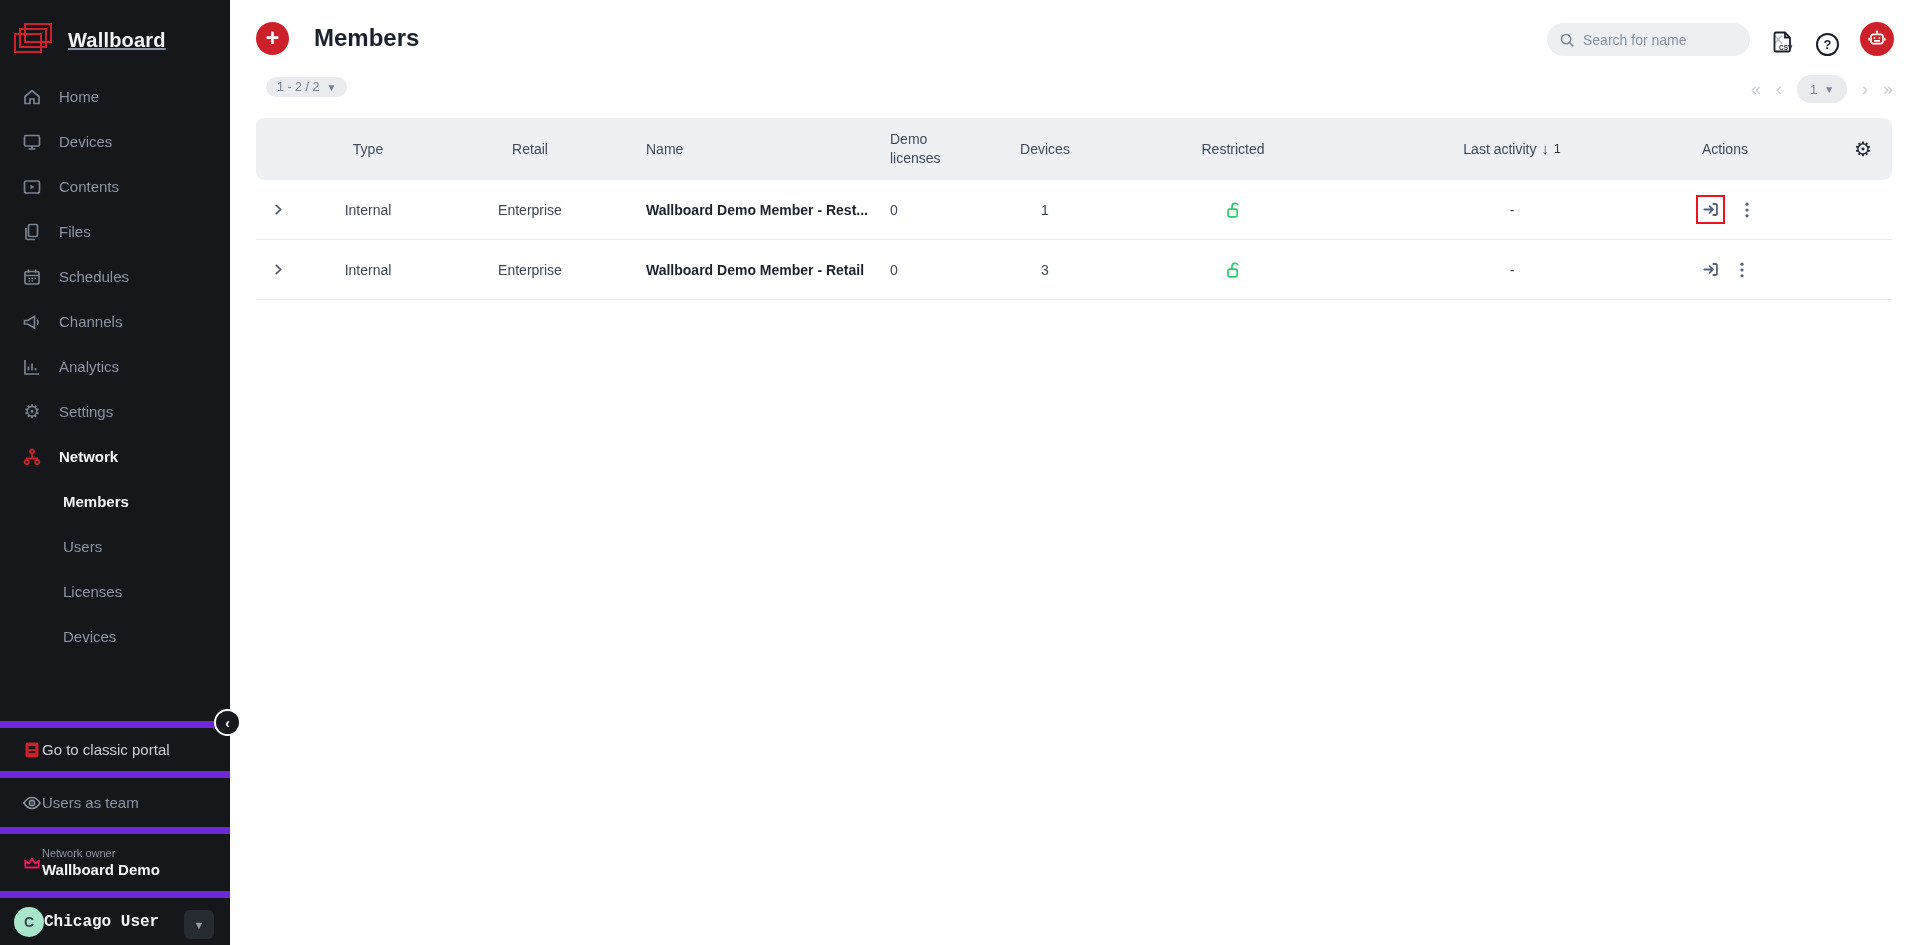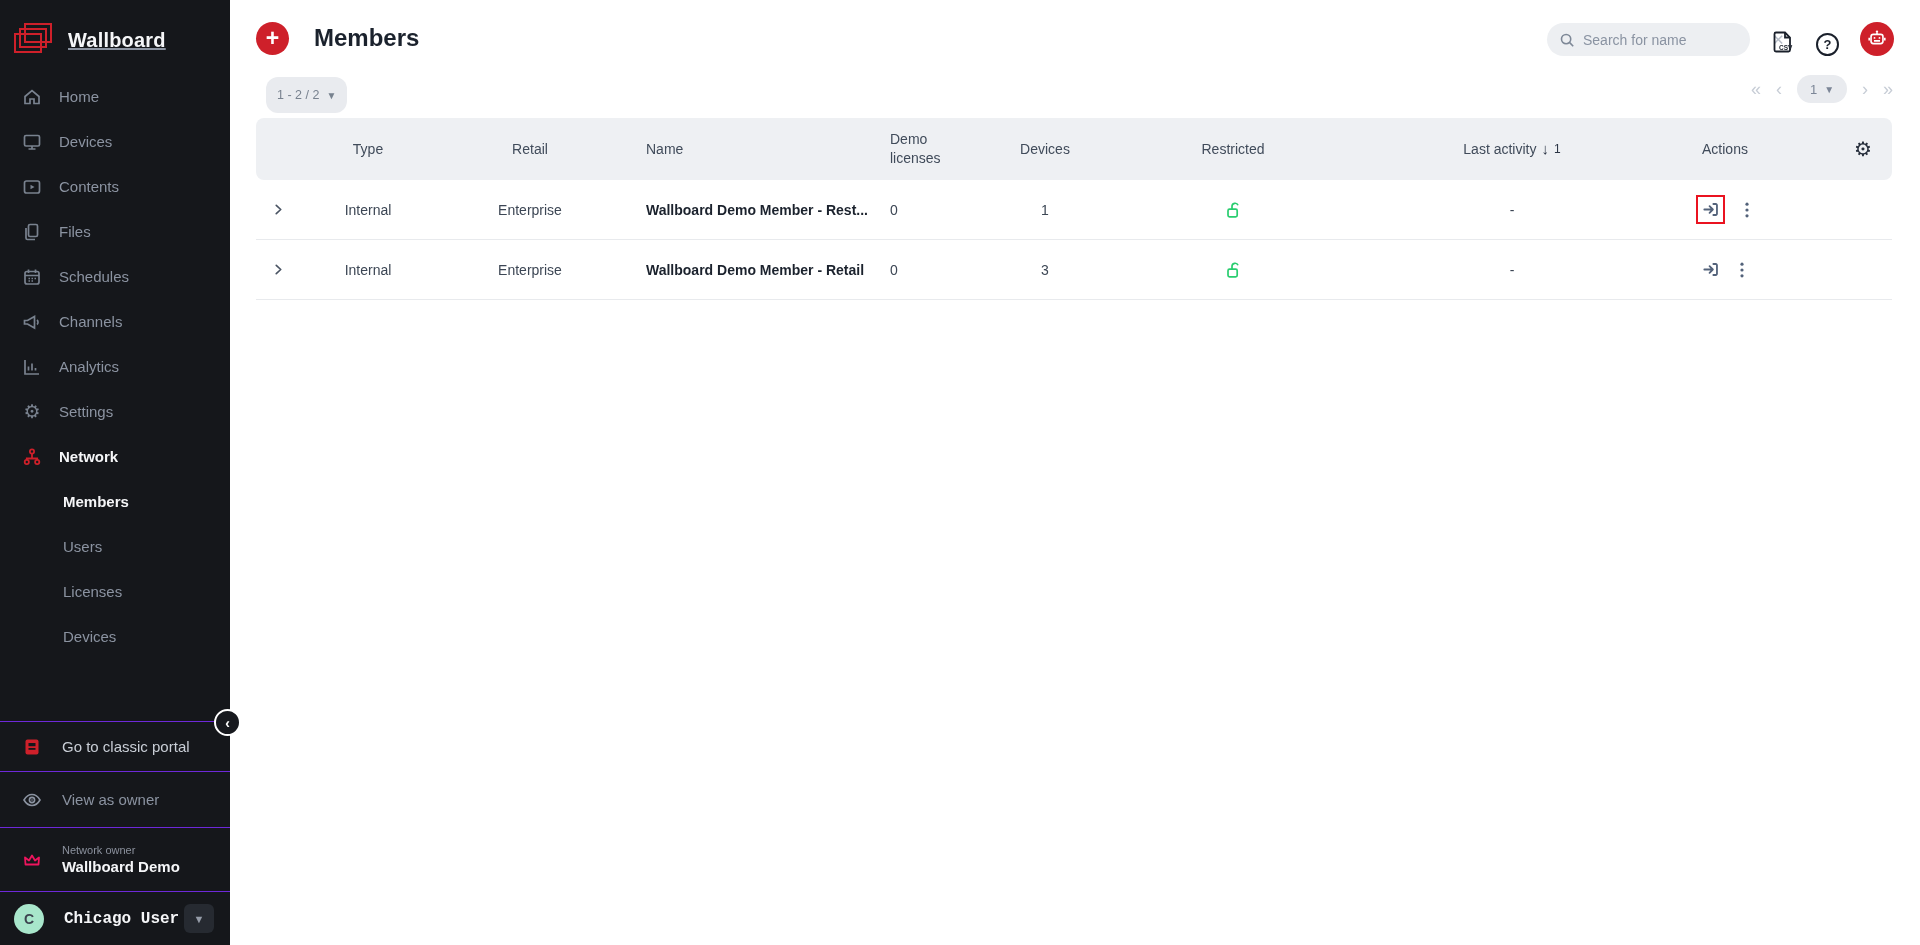--- a/index.html
+++ b/index.html
@@ -23,21 +23,21 @@
   .nav-item.active .nicon { color:#ce202a; }
   .sub-item { display:flex; align-items:center; height:45px; padding-left:63px; font-size:15px; cursor:pointer; }
   .sub-item.active { color:#f5f6f8; font-weight:600; }
   .gear-glyph { font-size:19px; line-height:1; }
 
   .collapse-btn { position:absolute; left:214px; top:709px; width:27px; height:27px; border-radius:50%;
     background:#17191e; border:2px solid #ffffff; color:#ffffff; display:flex; align-items:center; justify-content:center;
     font-size:14px; font-weight:700; z-index:5; cursor:pointer; }
 
   .side-footer { position:absolute; left:0; right:0; bottom:0; }
-  .foot-row { display:flex; align-items:center; gap:20px; padding:0 14px 0 22px; border-top:1px solid #6d28d9; }
+  .foot-row { display:flex; align-items:center; gap:0; padding:0 14px 0 22px; border-top:7px solid #6d28d9; }
   .foot-classic { height:50px; color:#c9ced6; font-size:15px; }
   .foot-view { height:56px; color:#8b93a1; font-size:15px; }
   .foot-owner { height:64px; }
   .owner-texts { display:flex; flex-direction:column; gap:2px; }
   .owner-role { font-size:11px; color:#8b919d; }
   .owner-name { font-size:15px; font-weight:700; color:#f5f6f8; }
   .foot-user { height:54px; padding-left:14px; position:relative; }
   .avatar { width:30px; height:30px; border-radius:50%; background:#a8e6cb; color:#3d4450; font-weight:700; font-size:14px;
     display:flex; align-items:center; justify-content:center; }
   .user-name { font-size:16px; font-weight:700; color:#f5f6f8;font-family:Liberation Mono, monospace; }
@@ -55,21 +55,21 @@
   .search-pill { width:203px; height:33px; border-radius:17px; background:#edeff2; display:flex; align-items:center;
     gap:8px; padding:0 12px; }
   .search-pill input { flex:1; border:none; outline:none; background:transparent; font-size:14px; color:#3c4654;
     font-family:"Liberation Sans", sans-serif; }
   .search-pill input::placeholder { color:#8a93a2; }
   .clear-x { color:#b6bdc8; font-size:15px; cursor:pointer; }
   .icon-btn { display:flex; align-items:center; justify-content:center; cursor:pointer; color:#1a202b; }
   .help-btn { width:23px; height:23px; border:2px solid #1a202b; border-radius:50%; font-size:13px; font-weight:700; }
   .robot-btn { width:34px; height:34px; border-radius:50%; background:#ce202a; }
 
-  .range-chip { position:absolute; left:36px; top:77px; height:36px; border-radius:12px; background:#e9ebef; color:#78828f;
+  .range-chip { position:absolute; left:36px; top:77px; height:20px; border-radius:12px; background:#e9ebef; color:#78828f;
     font-size:12.5px; display:flex; align-items:center; gap:7px; padding:0 11px; cursor:pointer; }
   .caret { font-size:10px; }
 
   .pager { position:absolute; right:27px; top:75px; display:flex; align-items:center; gap:15px; color:#c7cdd6; }
   .pg-nav { font-size:18px; cursor:pointer; }
   .page-pill { width:50px; height:28px; border-radius:14px; background:#e9ebef; color:#7c8697; font-size:13px;
     display:flex; align-items:center; justify-content:center; gap:7px; cursor:pointer; }
 
   
   .grid-row { display:grid; grid-template-columns:44px 136px 188px 244px 107px 140px 236px 322px 104px 115px; align-items:center; }
@@ -216,21 +216,21 @@
       <span>Go to classic portal</span>
     </div>
     <div class="foot-row foot-view">
       <span class="nicon">
         <svg width="20" height="20" viewBox="0 0 20 20" fill="none" stroke="currentColor" stroke-width="1.6">
             <path d="M2 10 C4.5 5.8 7 4.5 10 4.5 C13 4.5 15.5 5.8 18 10 C15.5 14.2 13 15.5 10 15.5 C7 15.5 4.5 14.2 2 10 Z"></path>
             <circle cx="10" cy="10" r="2.6"></circle>
             <circle cx="10" cy="10" r="0.8" fill="currentColor" stroke="none"></circle>
           </svg>
       </span>
-      <span>View as owner</span>
+      <span>Users as team</span>
     </div>
     <div class="foot-row foot-owner">
       <span class="nicon">
         <svg width="20" height="20" viewBox="0 0 20 20" fill="none" stroke="#ee155e" stroke-width="1.8" stroke-linejoin="round">
             <path d="M3.5 14.5 L3 7.5 L7 10.5 L10 5.5 L13 10.5 L17 7.5 L16.5 14.5 Z"></path>
           </svg>
       </span>
       <span class="owner-texts">
         <span class="owner-role">Network owner</span>
         <span class="owner-name">Wallboard Demo</span>

